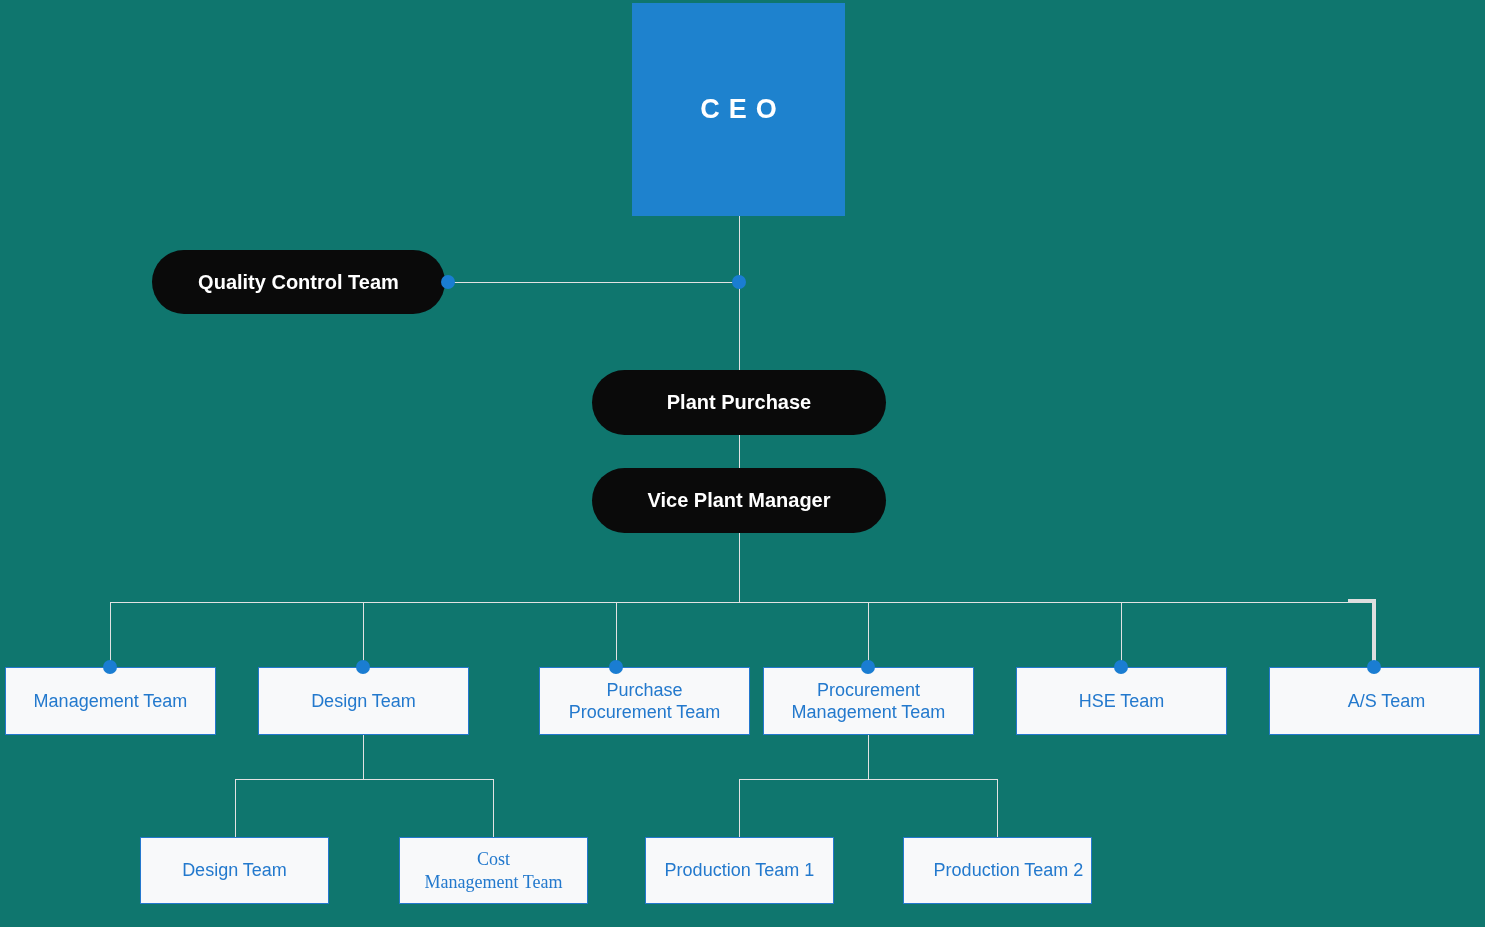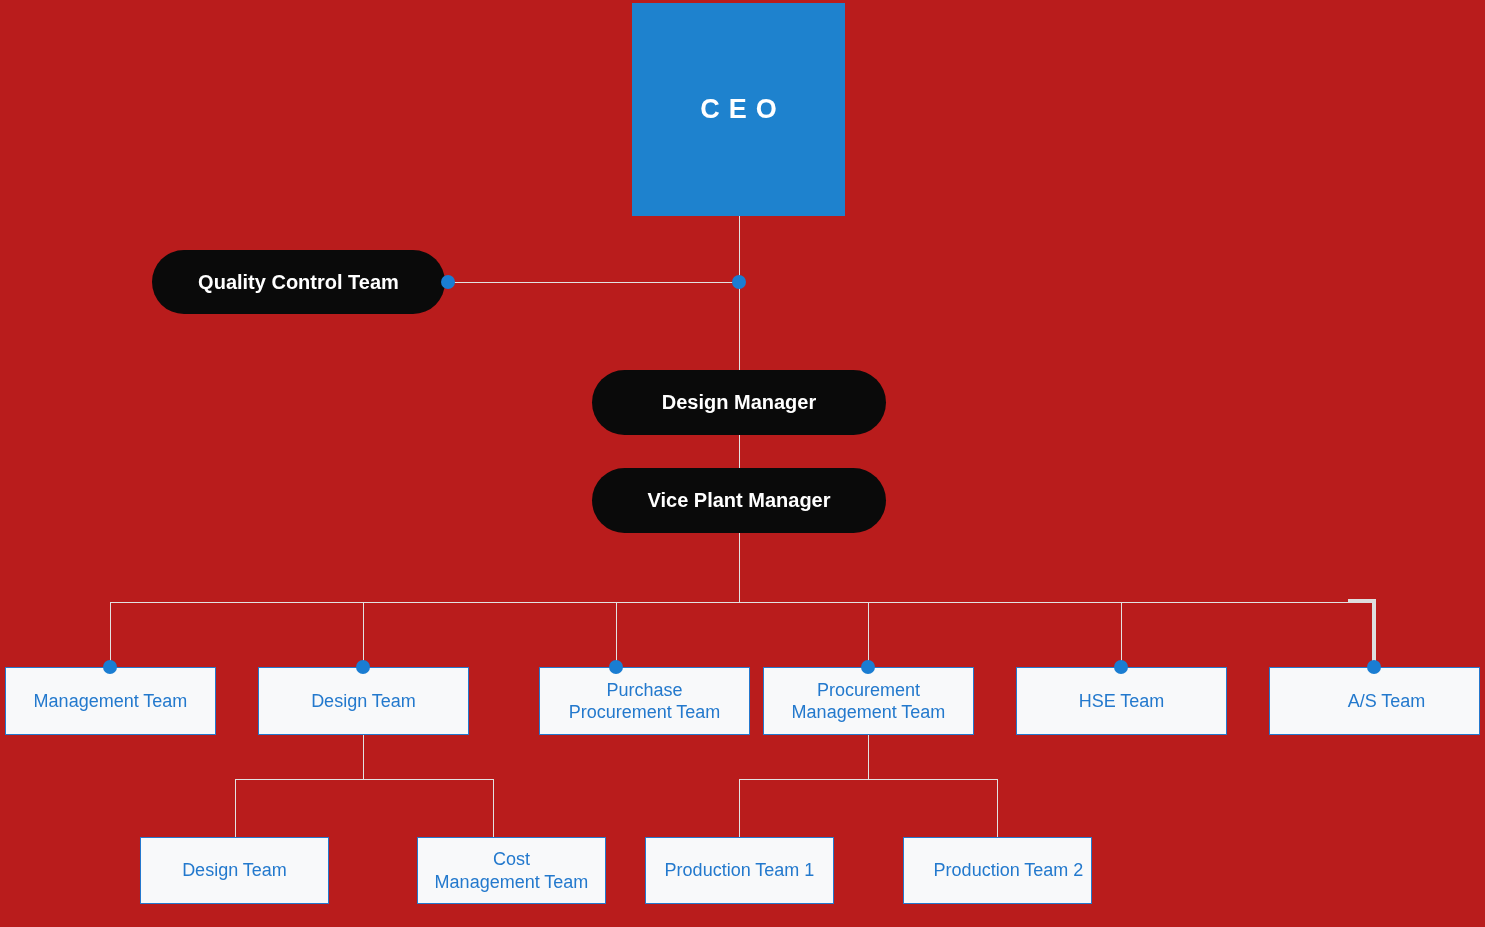--- a/index.html
+++ b/index.html
@@ -5,21 +5,21 @@
   html, body {
     margin: 0;
     padding: 0;
     background: #ffffff;
     font-family: "Liberation Sans", "DejaVu Sans", sans-serif;
   }
   .canvas {
     position: relative;
     width: 1485px;
     height: 927px;
-    background: #b91c1c;
+    background: #0f766e;
     overflow: hidden;
   }
   
   .line {
     position: absolute;
     background: #e2e2e2;
     z-index: 1;
   }
   .line.v { width: 1px; }
   .line.h { height: 1px; }
@@ -122,21 +122,21 @@
   <div class="line v" style="left:997px; top:779px; height:58px;"></div>
 
   <div class="ceo">
     <span>CEO</span>
   </div>
 
   <div class="pill qc">
     <span>Quality Control Team</span>
   </div>
   <div class="pill plant">
-    <span>Design Manager</span>
+    <span>Plant Purchase</span>
   </div>
   <div class="pill vice">
     <span>Vice Plant Manager</span>
   </div>
 
   <div class="tbox row1" style="left:5px;">
     <div>
         <span class="tline">Management Team</span>
       </div>
   </div>
@@ -166,21 +166,21 @@
     <div>
         <span class="tline">A/S Team</span>
       </div>
   </div>
 
   <div class="tbox row2" style="left:140px;">
     <div>
         <span class="tline">Design Team</span>
       </div>
   </div>
-  <div class="tbox row2" style="left:417px;">
+  <div class="tbox row2" style="left:399px;font-family:Liberation Serif, serif;">
     <div>
       <span class="tline">Cost</span>
       <span class="tline">Management Team</span>
     </div>
   </div>
   <div class="tbox row2" style="left:645px;">
     <div>
         <span class="tline">Production Team 1</span>
       </div>
   </div>

